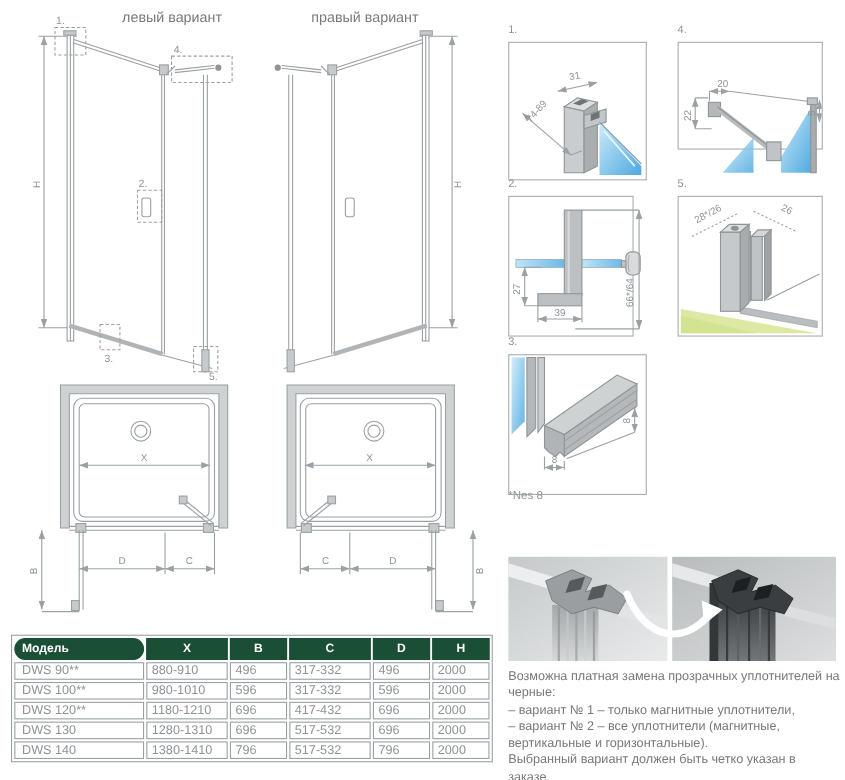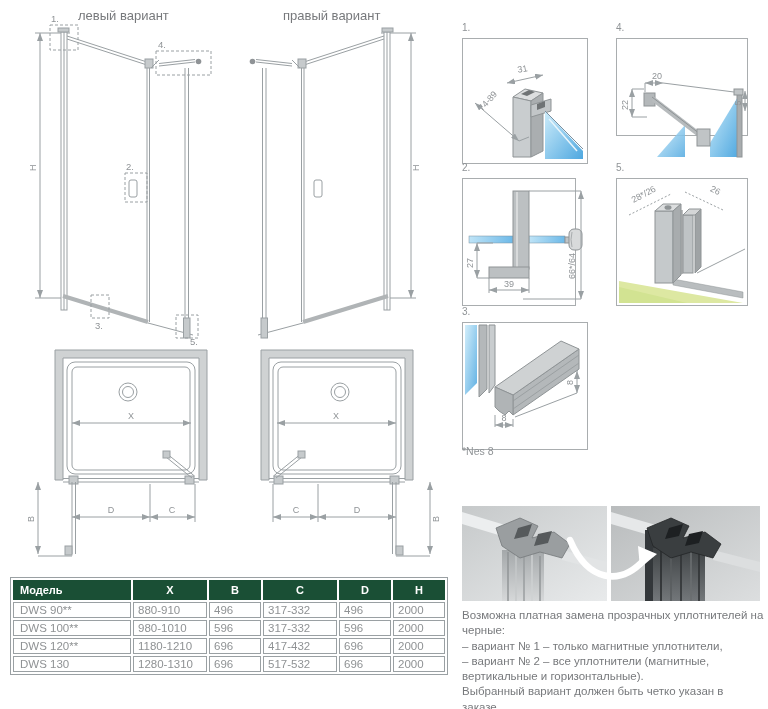--- a/index.html
+++ b/index.html
@@ -53,21 +53,21 @@
         <stop offset="0" stop-color="#a4a8aa"></stop>
           <stop offset="1" stop-color="#d6d8d9"></stop>
       </linearGradient>
       <linearGradient id="gColD" x1="0" y1="0" x2="0" y2="1">
         <stop offset="0" stop-color="#3f4345"></stop>
           <stop offset="1" stop-color="#73777a"></stop>
       </linearGradient>
     </defs>
   </svg>
 
-  <div class="abs variant-title" style="left:78px;top:8px;">левый вариант</div>
+  <div class="abs variant-title" style="left:111px;top:8px;">левый вариант</div>
   <div class="abs variant-title" style="left:283px;top:8px;text-align:right;">правый вариант</div>
 
   <svg class="abs" style="left:25px;top:6px;" width="215" height="340" viewBox="0 0 215 340">
     <g id="geoElev" stroke="#9aa0a3" fill="none" stroke-width="1">
 
       <line x1="10" y1="27" x2="45" y2="27"></line>
       <line x1="10" y1="292" x2="38" y2="292"></line>
       <line x1="15" y1="27" x2="15" y2="292" marker-start="url(#mA)" marker-end="url(#mA)"></line>
 
       <rect x="36" y="26" width="6" height="278" fill="#fff"></rect>
@@ -338,21 +338,21 @@
   <div class="seal-text">
     <div>Возможна платная замена прозрачных уплотнителей на черные:</div>
     <div>– вариант № 1 – только магнитные уплотнители,</div>
     <div>– вариант № 2 – все уплотнители (магнитные, вертикальные и горизонтальные).</div>
     <div>Выбранный вариант должен быть четко указан в заказе.</div>
   </div>
 
   <table class="spec-table">
     <thead>
       <tr>
-        <th class="l" style="width:106px;">Модель</th>
+        <th class="l" style="width:106px;border-radius:10px;">Модель</th>
         <th style="width:64px;">X</th>
         <th style="width:42px;">B</th>
         <th style="width:64px;">C</th>
         <th style="width:42px;">D</th>
         <th style="width:42px;">H</th>
       </tr>
     </thead>
     <tbody>
       <tr>
         <td class="l">DWS 90**</td>
@@ -379,16 +379,24 @@
         <td>2000</td>
       </tr>
       <tr>
         <td class="l">DWS 130</td>
         <td>1280-1310</td>
         <td>696</td>
         <td>517-532</td>
         <td>696</td>
         <td>2000</td>
       </tr>
+      <tr>
+        <td class="l">DWS 140</td>
+        <td>1380-1410</td>
+        <td>796</td>
+        <td>517-532</td>
+        <td>796</td>
+        <td>2000</td>
+      </tr>
     </tbody>
   </table>
 
 </div>
 
 </body></html>

